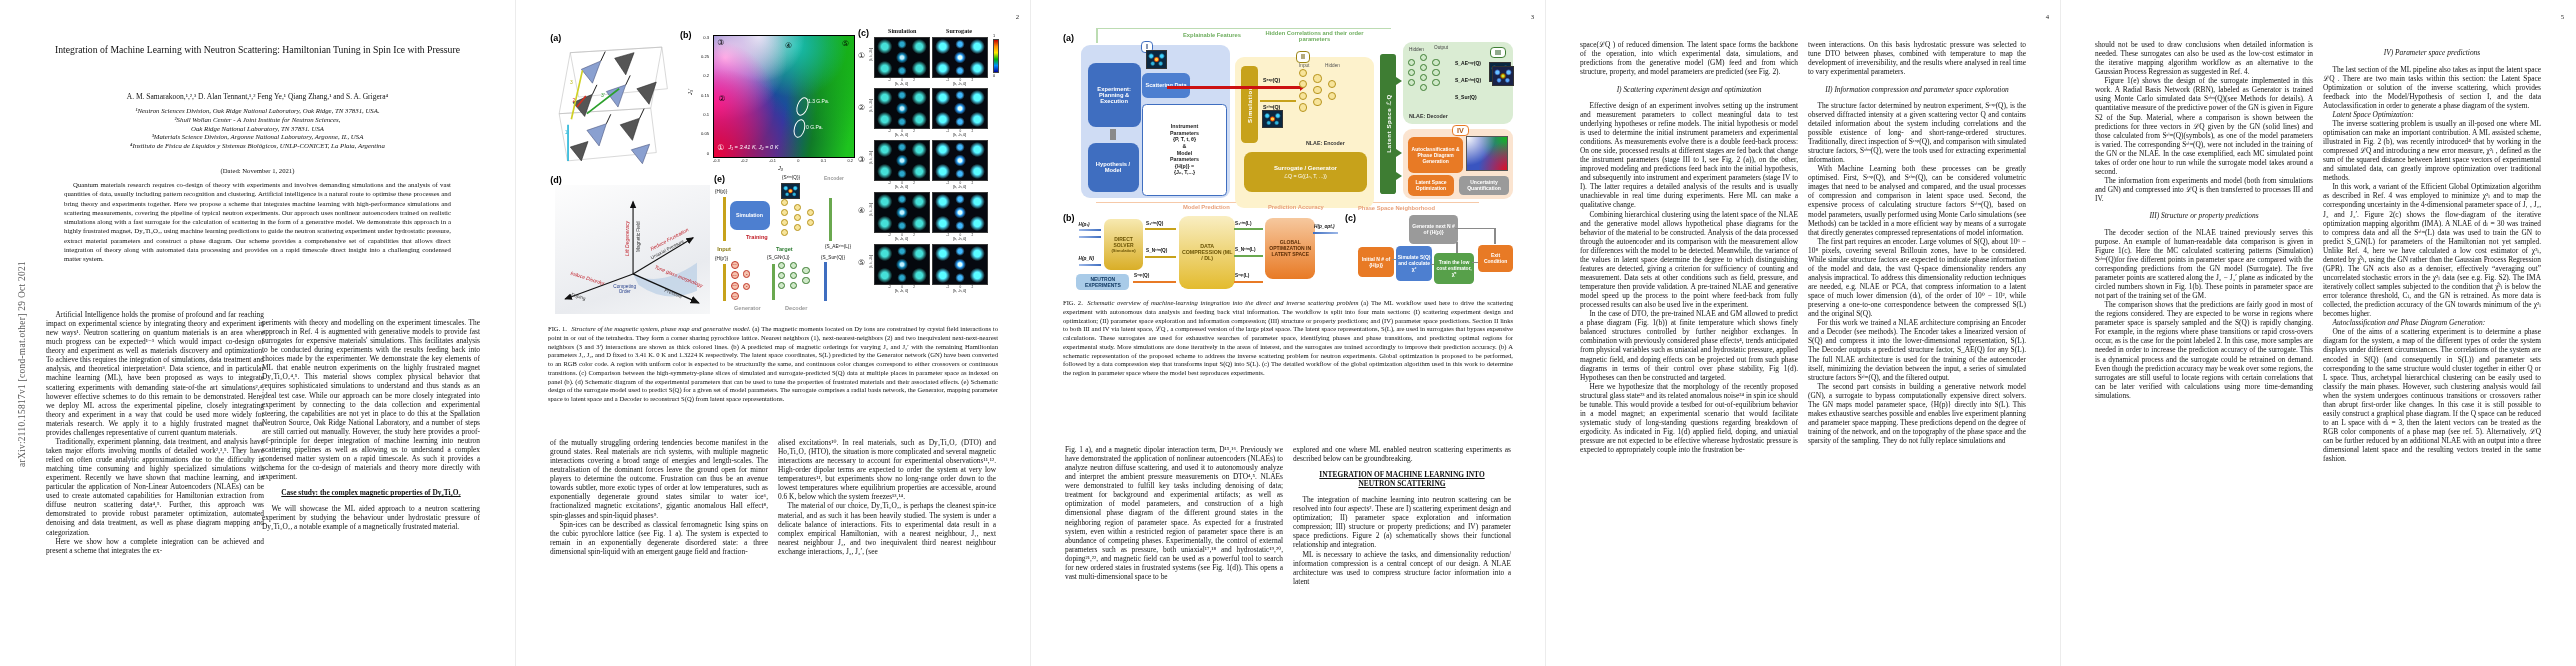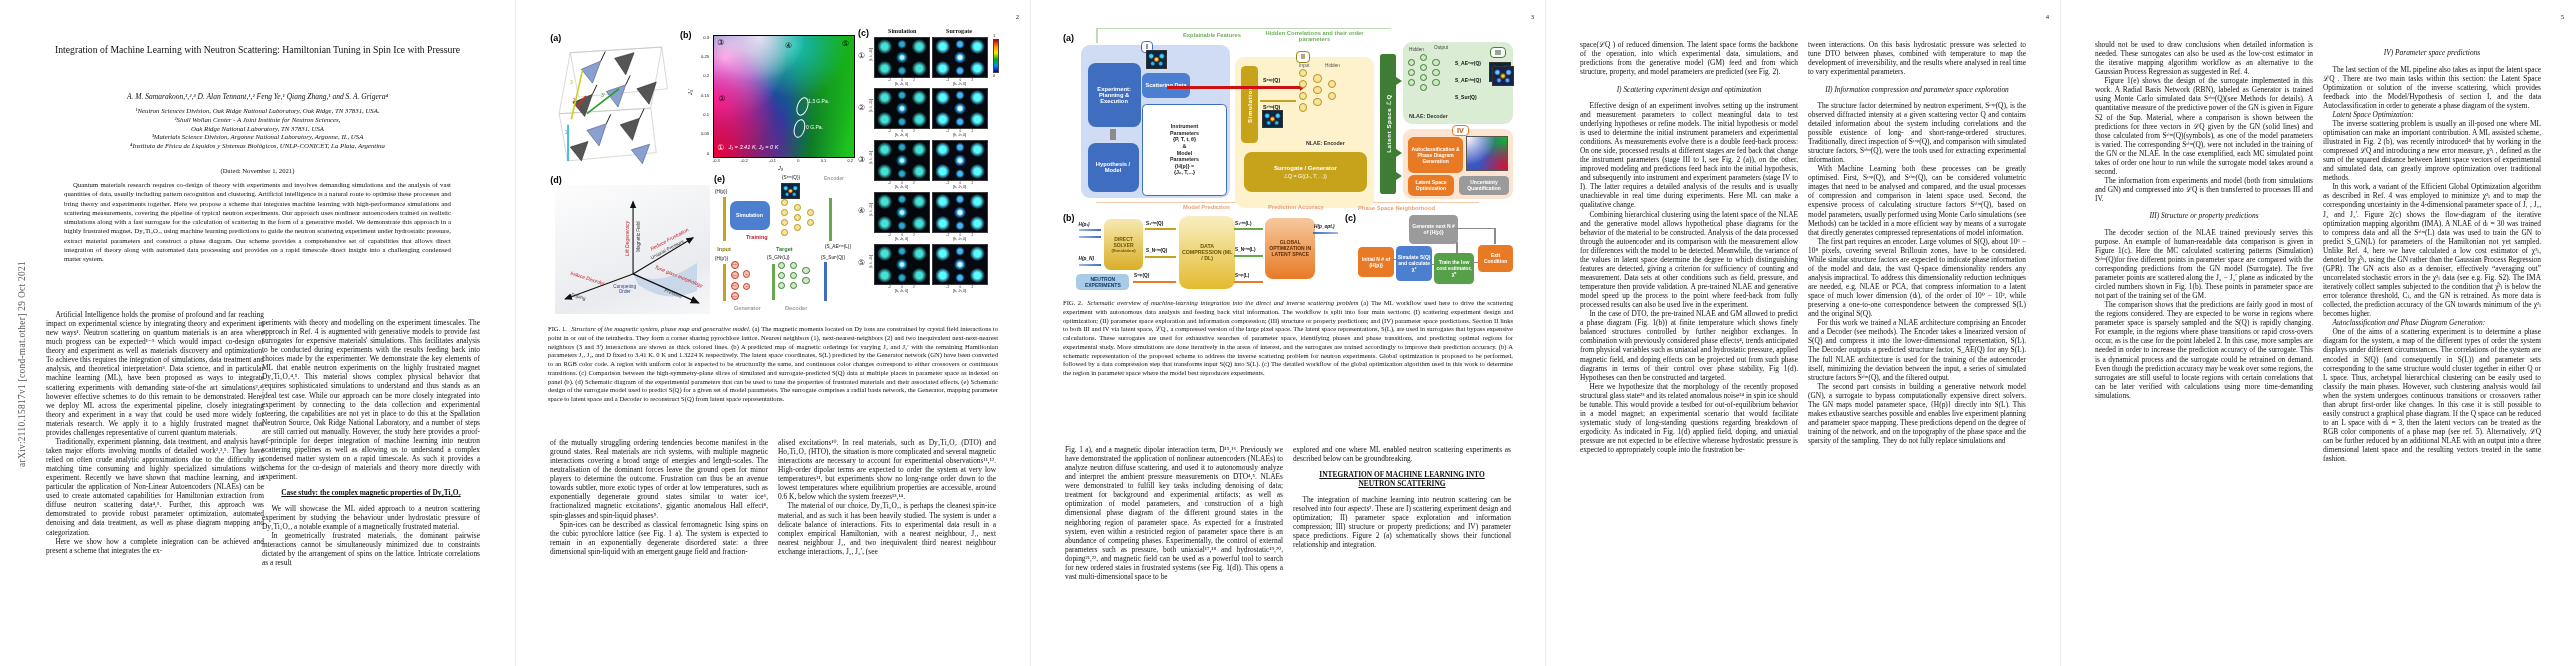--- a/index.html
+++ b/index.html
@@ -5,21 +5,21 @@
   html,body{margin:0;padding:0;background:#fff;}
   .canvas{position:relative;width:2576px;height:667px;display:flex;background:#fff;
           font-family:"Liberation Serif","DejaVu Serif",serif;color:#111;}
   .page{position:relative;width:515px;height:667px;box-sizing:border-box;background:#fff;overflow:hidden;}
   .page + .page{border-left:0.6px solid #ececec;}
   .pageno{position:absolute;top:13.3px;right:11px;font-size:6.7px;color:#222;}
   
   .watermark{position:absolute;left:16.7px;top:364px;transform:rotate(-90deg) translateX(-50%);
              transform-origin:0 0;white-space:nowrap;font-size:9.4px;color:#555;letter-spacing:0.3px;}
   .title{position:absolute;top:43px;left:50px;width:415px;text-align:center;font-size:9.7px;line-height:1.35;}
-  .authors{position:absolute;top:92px;left:33px;width:449px;text-align:center;font-size:7.5px;font-style:italic;}
+  .authors{position:absolute;top:92px;left:33px;width:449px;text-align:center;font-size:7.5px;}
   .affils{position:absolute;top:107px;left:33px;width:449px;text-align:center;font-style:italic;font-size:6.8px;line-height:1.3;}
   .dated{position:absolute;top:167px;left:33px;width:449px;text-align:center;font-size:6.7px;}
   .abstract{position:absolute;top:180px;left:64px;width:387px;text-align:justify;font-size:6.8px;line-height:1.37;}
   .abstract p{margin:0;text-indent:9px;}
   
   .col{position:absolute;width:218px;text-align:justify;font-size:7.4px;line-height:1.225;}
   .col .p{margin:0;text-indent:9.4px;}
   .col .pn{margin:0;text-indent:0;}
   .col .pi{margin:0;text-indent:9.4px;font-style:italic;}
   .col .h{font-weight:bold;text-align:center;margin:7.2px 14.5px 6.7px;text-indent:0;text-decoration:underline;}
@@ -123,21 +123,20 @@
 
     <p class="blk p">Artificial Intelligence holds the promise of profound and far reaching impact on experimental science by integrating theory and experiment in new ways¹. Neutron scattering on quantum materials is an area where much progress can be expected¹⁻³ which would impact co-design of theory and experiment as well as materials discovery and optimization. To achieve this requires the integration of simulations, data treatment and analysis, and theoretical interpretation³. Data science, and in particular machine learning (ML), have been proposed as ways to integrate scattering experiments with demanding state-of-the art simulations²,⁴, however effective schemes to do this remain to be demonstrated. Here, we deploy ML across the experimental pipeline, closely integrating theory and experiment in a way that could be used more widely for materials research. We apply it to a highly frustrated magnet that provides challenges representative of current quantum materials.</p>
         <p class="blk p">Traditionally, experiment planning, data treatment, and analysis have taken major efforts involving months of detailed work²,³,⁵. They have relied on often crude analytic approximations due to the difficulty in matching time consuming and highly specialized simulations with experiment. Recently we have shown that machine learning, and in particular the application of Non-Linear Autoencoders (NLAEs) can be used to create automated capabilities for Hamiltonian extraction from diffuse neutron scattering data⁴,⁵. Further, this approach was demonstrated to provide robust parameter optimization, automated denoising and data treatment, as well as phase diagram mapping and categorization.</p>
         <p class="blk p">Here we show how a complete integration can be achieved and present a scheme that integrates the ex-</p>
       </div>
     <div class="col" style="left:262px;top:318px;height:348px;">
 
     <p class="blk pn">periments with theory and modelling on the experiment timescales. The approach in Ref. 4 is augmented with generative models to provide fast surrogates for expensive materials' simulations. This facilitates analysis to be conducted during experiments with the results feeding back into choices made by the experimenter. We demonstrate the key elements of ML that enable neutron experiments on the highly frustrated magnet Dy₂Ti₂O₇⁴,⁵. This material shows complex physical behavior that requires sophisticated simulations to understand and thus stands as an ideal test case. While our approach can be more closely integrated into experiment by connecting to the data collection and experimental steering, the capabilities are not yet in place to do this at the Spallation Neutron Source, Oak Ridge National Laboratory, and a number of steps are still carried out manually. However, the study here provides a proof-of-principle for deeper integration of machine learning into neutron scattering pipelines as well as allowing us to understand a complex condensed matter system on a rapid timescale. As such it provides a schema for the co-design of materials and theory more directly with experiment.</p>
         <p class="blk h">Case study: the complex magnetic properties of Dy₂Ti₂O₇</p>
         <p class="blk p">We will showcase the ML aided approach to a neutron scattering experiment by studying the behaviour under hydrostatic pressure of Dy₂Ti₂O₇, a notable example of a magnetically frustrated material.</p>
-        <p class="blk p">In geometrically frustrated materials, the dominant pairwise interactions cannot be simultaneously minimized due to constraints dictated by the arrangement of spins on the lattice. Intricate correlations as a result</p>
       </div>
   </div>
 
   <div class="page">
     <div class="pageno">2</div>
 
     <div class="fig" style="left:32px;top:25.6px;width:450px;height:292px;">
 
       <span class="plab" style="left:2.2px;top:7.8px;">(a)</span>
       <svg width="125" height="136" style="position:absolute;left:0;top:10px;" viewBox="0 0 225 245">
@@ -584,20 +583,21 @@
 
     <div class="col" style="left:34px;top:445px;height:217px;">
 
     <p class="blk pn">Fig. 1 a), and a magnetic dipolar interaction term, D¹⁵,¹⁶. Previously we have demonstrated the application of nonlinear autoencoders (NLAEs) to analyze neutron diffuse scattering, and used it to autonomously analyze and interpret the ambient pressure measurements on DTO⁴,⁵. NLAEs were demonstrated to fulfill key tasks including denoising of data; treatment for background and experimental artifacts; as well as optimization of model parameters, and construction of a high dimensional phase diagram of the different ground states in the neighboring region of parameter space. As expected for a frustrated system, even within a restricted region of parameter space there is an abundance of competing phases. Experimentally, the control of external parameters such as pressure, both uniaxial¹⁷,¹⁸ and hydrostatic¹⁹,²⁰, doping²¹,²², and magnetic field can be used as a powerful tool to search for new ordered states in frustrated systems (see Fig. 1(d)). This opens a vast multi-dimensional space to be</p>
       </div>
     <div class="col" style="left:262px;top:445px;height:217px;">
 
     <p class="blk pn">explored and one where ML enabled neutron scattering experiments as described below can be groundbreaking.</p>
         <p class="blk h">INTEGRATION OF MACHINE LEARNING INTO NEUTRON SCATTERING</p>
         <p class="blk p">The integration of machine learning into neutron scattering can be resolved into four aspects². These are I) scattering experiment design and optimization; II) parameter space exploration and information compression; III) structure or property predictions; and IV) parameter space predictions. Figure 2 (a) schematically shows their functional relationship and integration.</p>
+        <p class="blk p">ML is necessary to achieve the tasks, and dimensionality reduction/ information compression is a central concept of our design. A NLAE architecture was used to compress structure factor information into a latent</p>
       </div>
   </div>
 
   <div class="page">
     <div class="pageno">4</div>
     <div class="col" style="left:34px;top:40px;height:617px;">
 
     <p class="blk pn">space(ℒQ ) of reduced dimension. The latent space forms the backbone of the operation, into which experimental data, simulations, and predictions from the generative model (GM) feed and from which structure, property, and model parameters are predicted (see Fig. 2).</p>
         <p class="blk hi">I) Scattering experiment design and optimization</p>
         <p class="blk p">Effective design of an experiment involves setting up the instrument and measurement parameters to collect meaningful data to test underlying hypotheses or refine models. The initial hypothesis or model is used to determine the initial instrument parameters and experimental conditions. As measurements evolve there is a double feed-back process: On one side, processed results at different stages are fed back that change the instrument parameters (stage III to I, see Fig. 2 (a)), on the other, improved modeling and predictions feed back into the initial hypothesis, and subsequently into instrument and experiment parameters (stage IV to I). The latter requires a detailed analysis of the results and is usually unachievable in real time during experiments. Here ML can make a qualitative change.</p>

